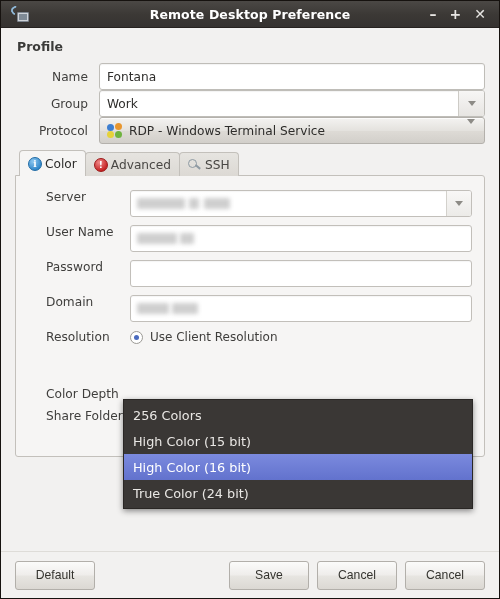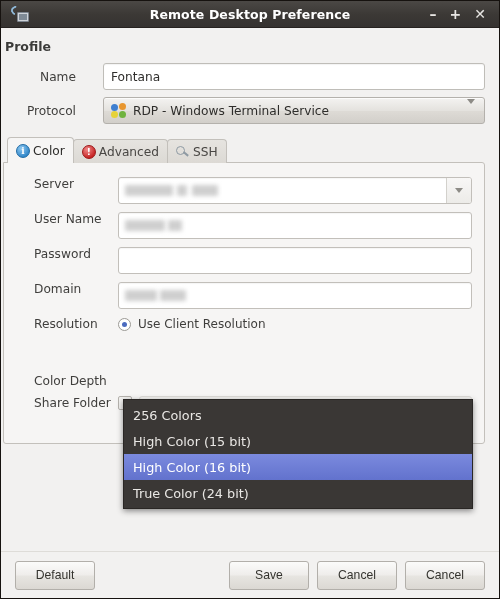--- a/index.html
+++ b/index.html
@@ -85,39 +85,37 @@
     line-height: 14px;
     font-weight: bold;
     cursor: pointer;
     font-family: "DejaVu Sans", sans-serif;
   }
 
   
   .body {
     flex: 1 1 auto;
     background: #f2f1f0;
-    padding: 9px 14px 0 2px;
+    padding: 9px 14px 0 14px;
     position: relative;
     display: flex;
     flex-direction: column;
   }
 
   .section-title {
     font-size: 12.5px;
     font-weight: bold;
     color: #3b3b39;
     margin: 2px 0 9px 2px;
   }
 
   
   .form-row {
     display: flex;
     align-items: center;
-    margin-bottom: 7px;
-    gap: 16px;
   }
   .form-label {
     width: 84px;
     flex: 0 0 84px;
     text-align: right;
     padding-right: 11px;
     font-size: 12.2px;
     color: #3f3e3c;
   }
   .field {
@@ -477,20 +475,29 @@
 
     <div class="section-title">Profile</div>
 
     <div class="form-row">
       <div class="form-label">Name</div>
       <div class="field">
         <span>Fontana</span>
       </div>
     </div>
 
+    <div class="form-row">
+      <div class="form-label">Group</div>
+      <div class="combo">
+        <div class="combo-value">Work</div>
+        <div class="combo-arrow">
+          <span class="arrow-glyph"></span>
+        </div>
+      </div>
+    </div>
 
     <div class="form-row">
       <div class="form-label">Protocol</div>
       <div class="combo-button">
         <span class="rdp-icon">
             <i></i>
             <i></i>
             <i></i>
             <i></i>
           </span>

